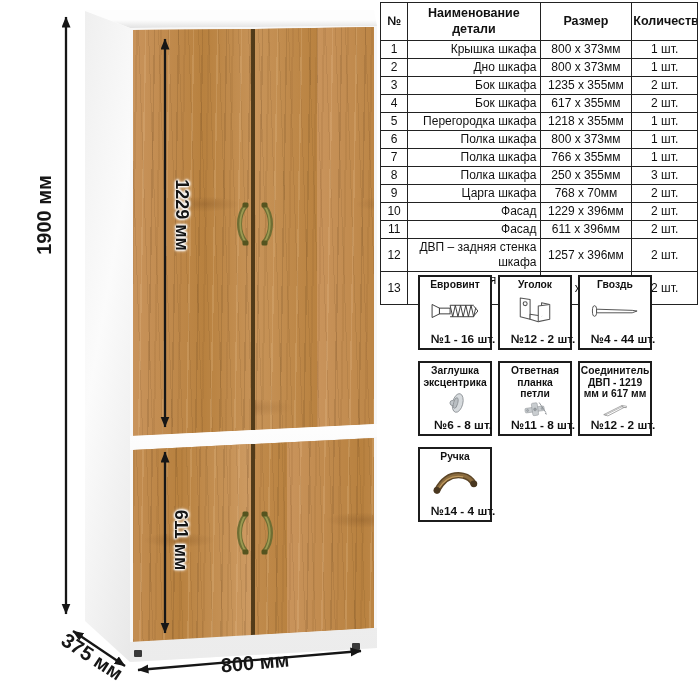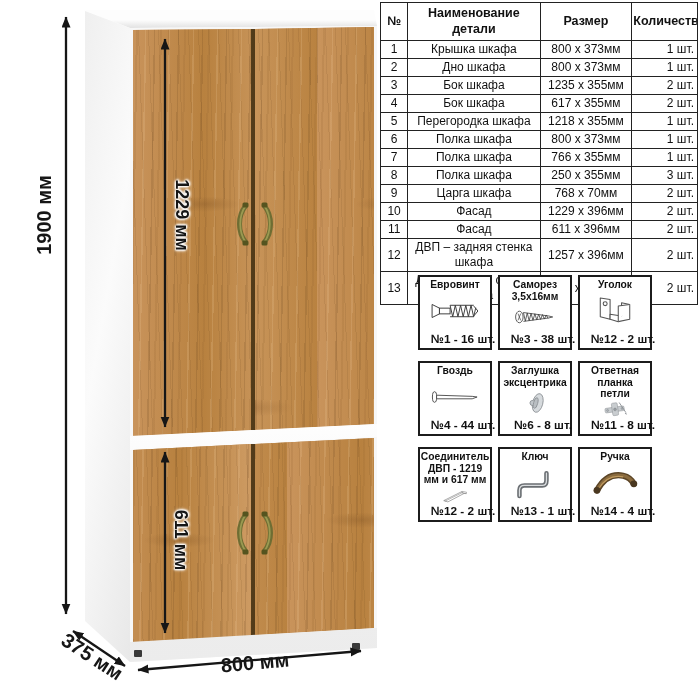--- a/index.html
+++ b/index.html
@@ -53,23 +53,23 @@
   #lab-800{left:255px;top:663px;font-size:20px;transform:translate(-50%,-50%) rotate(-5deg);}
   #lab-375{left:92px;top:657px;font-size:20px;transform:translate(-50%,-50%) rotate(33deg);}
 
   
   .parts-table{position:absolute;left:380px;top:2px;width:318px;border-collapse:collapse;
     font-size:12px;line-height:1.25;table-layout:fixed;}
   .parts-table th,.parts-table td{border:1.3px solid #222;background:#fff;padding:1px 3px;
     overflow:hidden;}
   .parts-table th{font-weight:700;font-size:12.5px;padding:3px 1px;text-align:center;}
   .c-num{width:24px;text-align:center;padding:1px 0;}
-  .c-name{width:128px;text-align:center;}
+  .c-name{width:128px;text-align:right;}
   .c-size{width:88px;text-align:center;}
-  .c-qty{width:62px;text-align:right;}
+  .c-qty{width:62px;text-align:center;}
 
   
   .hw-grid{position:absolute;left:418px;top:275px;display:grid;
     grid-template-columns:repeat(3,74px);grid-auto-rows:75px;gap:11px 6px;}
   .hw-cell{border:2px solid #1c1c1c;background:#fff;box-sizing:border-box;
     display:flex;flex-direction:column;align-items:center;padding:2px 1px 1px;}
   .hw-name{font-size:10.3px;font-weight:700;text-align:center;line-height:1.12;}
   .hw-icon{flex:1 1 auto;min-height:0;width:100%;display:flex;align-items:center;justify-content:center;}
   .hw-icon svg{width:62px;height:100%;max-height:36px;}
   .hw-count{font-size:11.8px;font-weight:700;white-space:nowrap;padding-bottom:1px;margin-left:16px;}
@@ -261,35 +261,20 @@
               <path fill="none" d="M26 15 h29 M26 29 h29"></path>
               <path fill="none" d="M26 15 l3.2 14 3.2 -14 3.2 14 3.2 -14 3.2 14 3.2 -14 3.2 14 3.2 -14 3.2 14 2.6 -11"></path>
               <path fill="none" d="M55 16 l5 6 -5 6"></path>
             </g>
           </svg>
         </div>
     <div class="hw-count">№1 - 16 шт.</div>
   </div>
 
 
-  <div class="hw-cell">
-    <div class="hw-name">Саморез 3,5х16мм</div>
-    <div class="hw-icon">
-          <svg viewBox="0 0 64 44">
-            <g stroke="#3e3e3e" stroke-width="1.2" fill="#fff">
-              <ellipse cx="9" cy="22" rx="5.5" ry="8.5"></ellipse>
-              <path d="M7 17 l4 10 M11 17 l-4 10" stroke-width="1"></path>
-              <path fill="none" d="M15 15.5 L52 20.5 M15 28.5 L52 23.5"></path>
-              <path fill="none" d="M15 15.5 l2.8 12.6 2.8 -12 2.8 11.4 2.8 -10.8 2.8 10.2 2.8 -9.6 2.8 9 2.8 -8.4 2.8 7.8 2.8 -7.2 2.8 6.6 2.8 -6 2.6 5"></path>
-              <path d="M52 20.5 L58 22 L52 23.5" fill="none"></path>
-            </g>
-          </svg>
-        </div>
-    <div class="hw-count">№3 - 38 шт.</div>
-  </div>
 
 
   <div class="hw-cell">
     <div class="hw-name">Уголок</div>
     <div class="hw-icon">
           <svg viewBox="0 0 64 44">
             <g fill="#fff" stroke="#555" stroke-width="1.3" stroke-linejoin="round">
               <path d="M14 6 l12 2 v24 l-12 -3 z"></path>
               <circle cx="20" cy="13" r="2.4"></circle>
               <path d="M26 32 l10 3 l14 -3 v-18 l-10 -2 v16 l-14 -2 z"></path>
@@ -354,32 +339,20 @@
             <g fill="#fff" stroke="#555" stroke-width="1.2" stroke-linejoin="round">
               <path d="M5 35 L49 13 L59 15 L15 38 z"></path>
               <path d="M8 36.5 L52 14.5" stroke-width=".9"></path>
               <path d="M49 13 L49 16.5 L59 18.5 L59 15" fill="#e8e8e8"></path>
             </g>
           </svg>
         </div>
     <div class="hw-count">№12 - 2 шт.</div>
   </div>
 
-  <div class="hw-cell">
-    <div class="hw-name">Ключ</div>
-    <div class="hw-icon">
-          <svg viewBox="0 0 64 44">
-            <g fill="none" stroke-linecap="round" stroke-linejoin="round">
-              <path d="M13 38 V31 Q13 25 19 25 L41 25 Q46 25 46 19 V10" stroke="#6a6e72" stroke-width="5.5"></path>
-              <path d="M13 38 V31 Q13 25 19 25 L41 25 Q46 25 46 19 V10" stroke="#d9dcde" stroke-width="1.6"></path>
-            </g>
-          </svg>
-        </div>
-    <div class="hw-count">№13 - 1 шт.</div>
-  </div>
 
 
   <div class="hw-cell">
     <div class="hw-name">Ручка</div>
     <div class="hw-icon">
           <svg viewBox="0 0 64 44">
             <path d="M10 31 Q22 9 42 13 Q51 15 55 23" fill="none" stroke="#5c4526" stroke-width="7.5" stroke-linecap="round"></path>
             <path d="M10 31 Q22 9 42 13 Q51 15 55 23" fill="none" stroke="#8a6b3e" stroke-width="4" stroke-linecap="round"></path>
             <path d="M12 29 Q23 11 42 14.5" fill="none" stroke="#c09a5e" stroke-width="1.4"></path>
             <circle cx="10" cy="31" r="4.2" fill="#4a3820"></circle>

